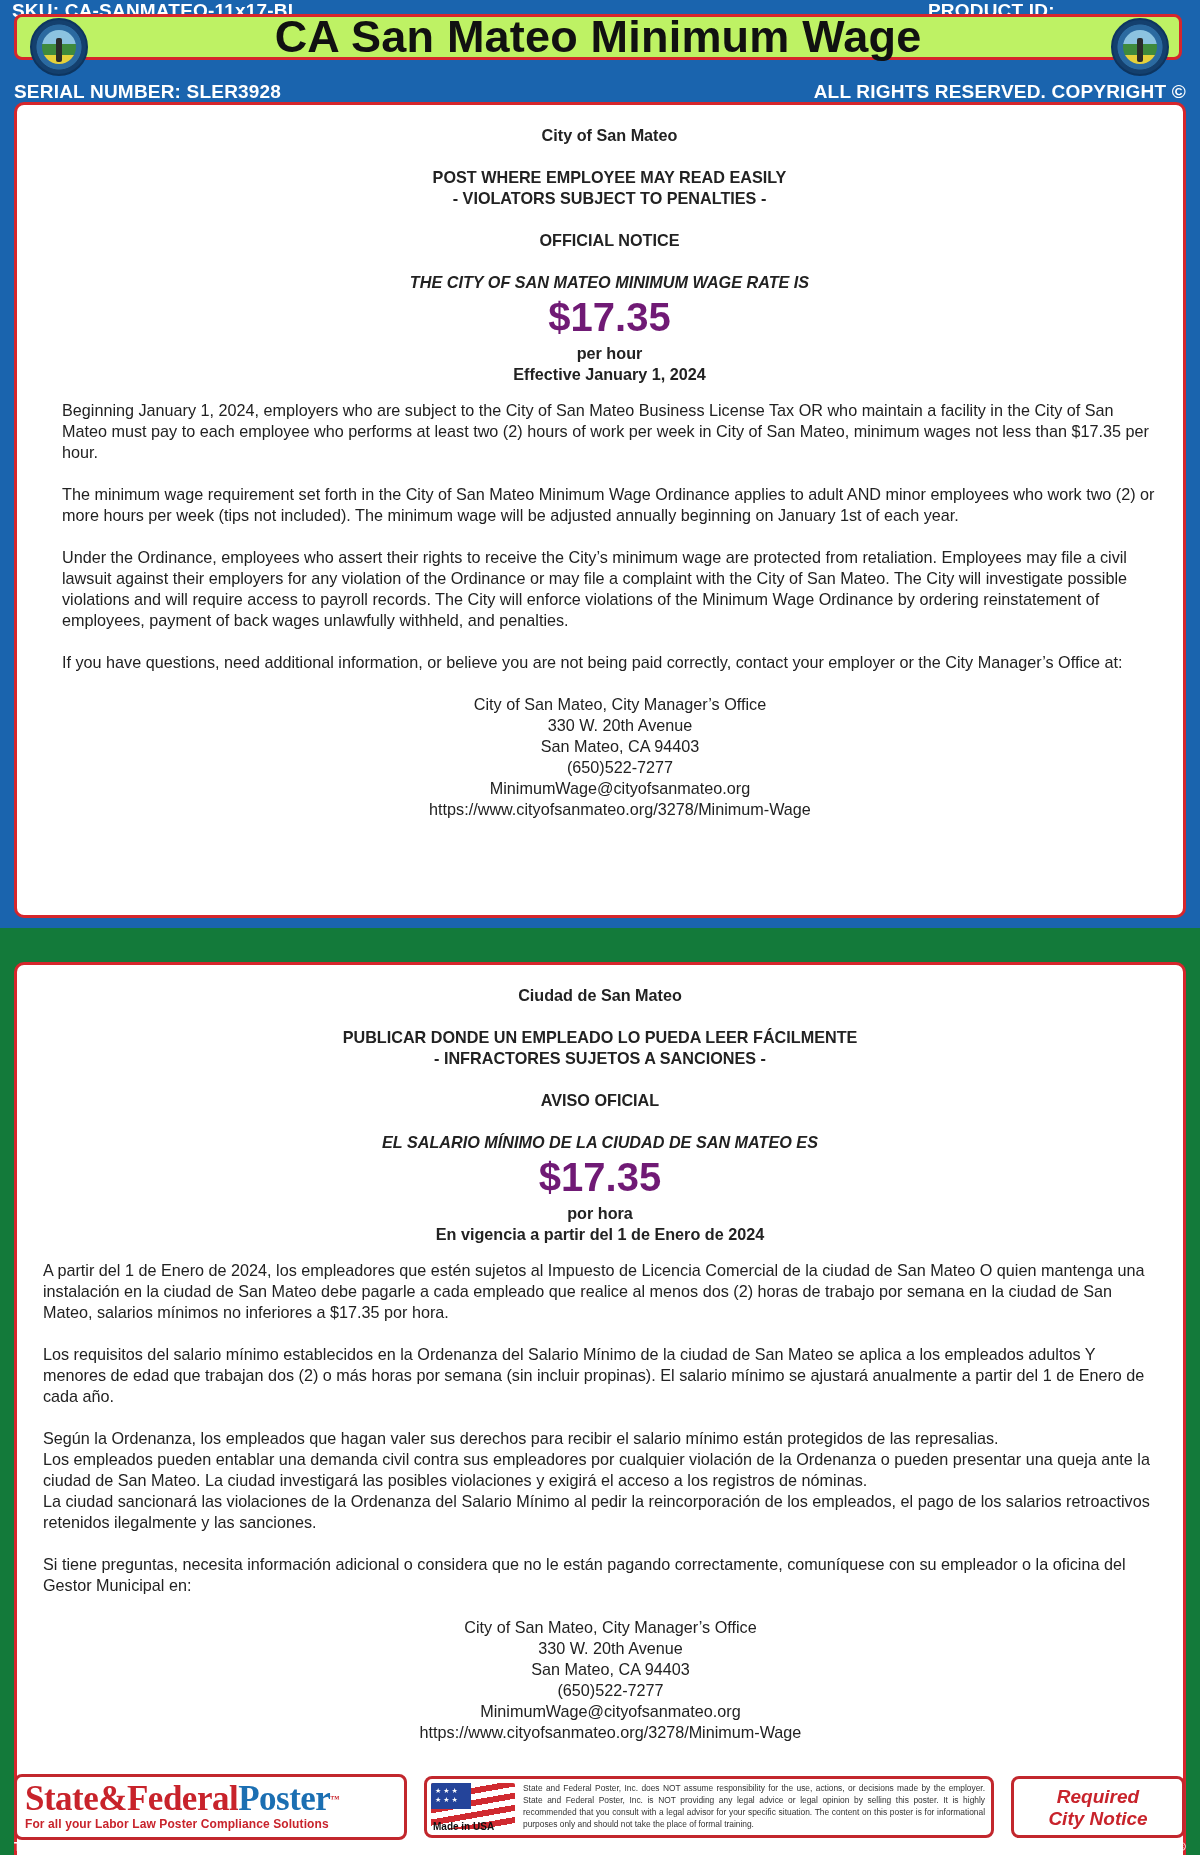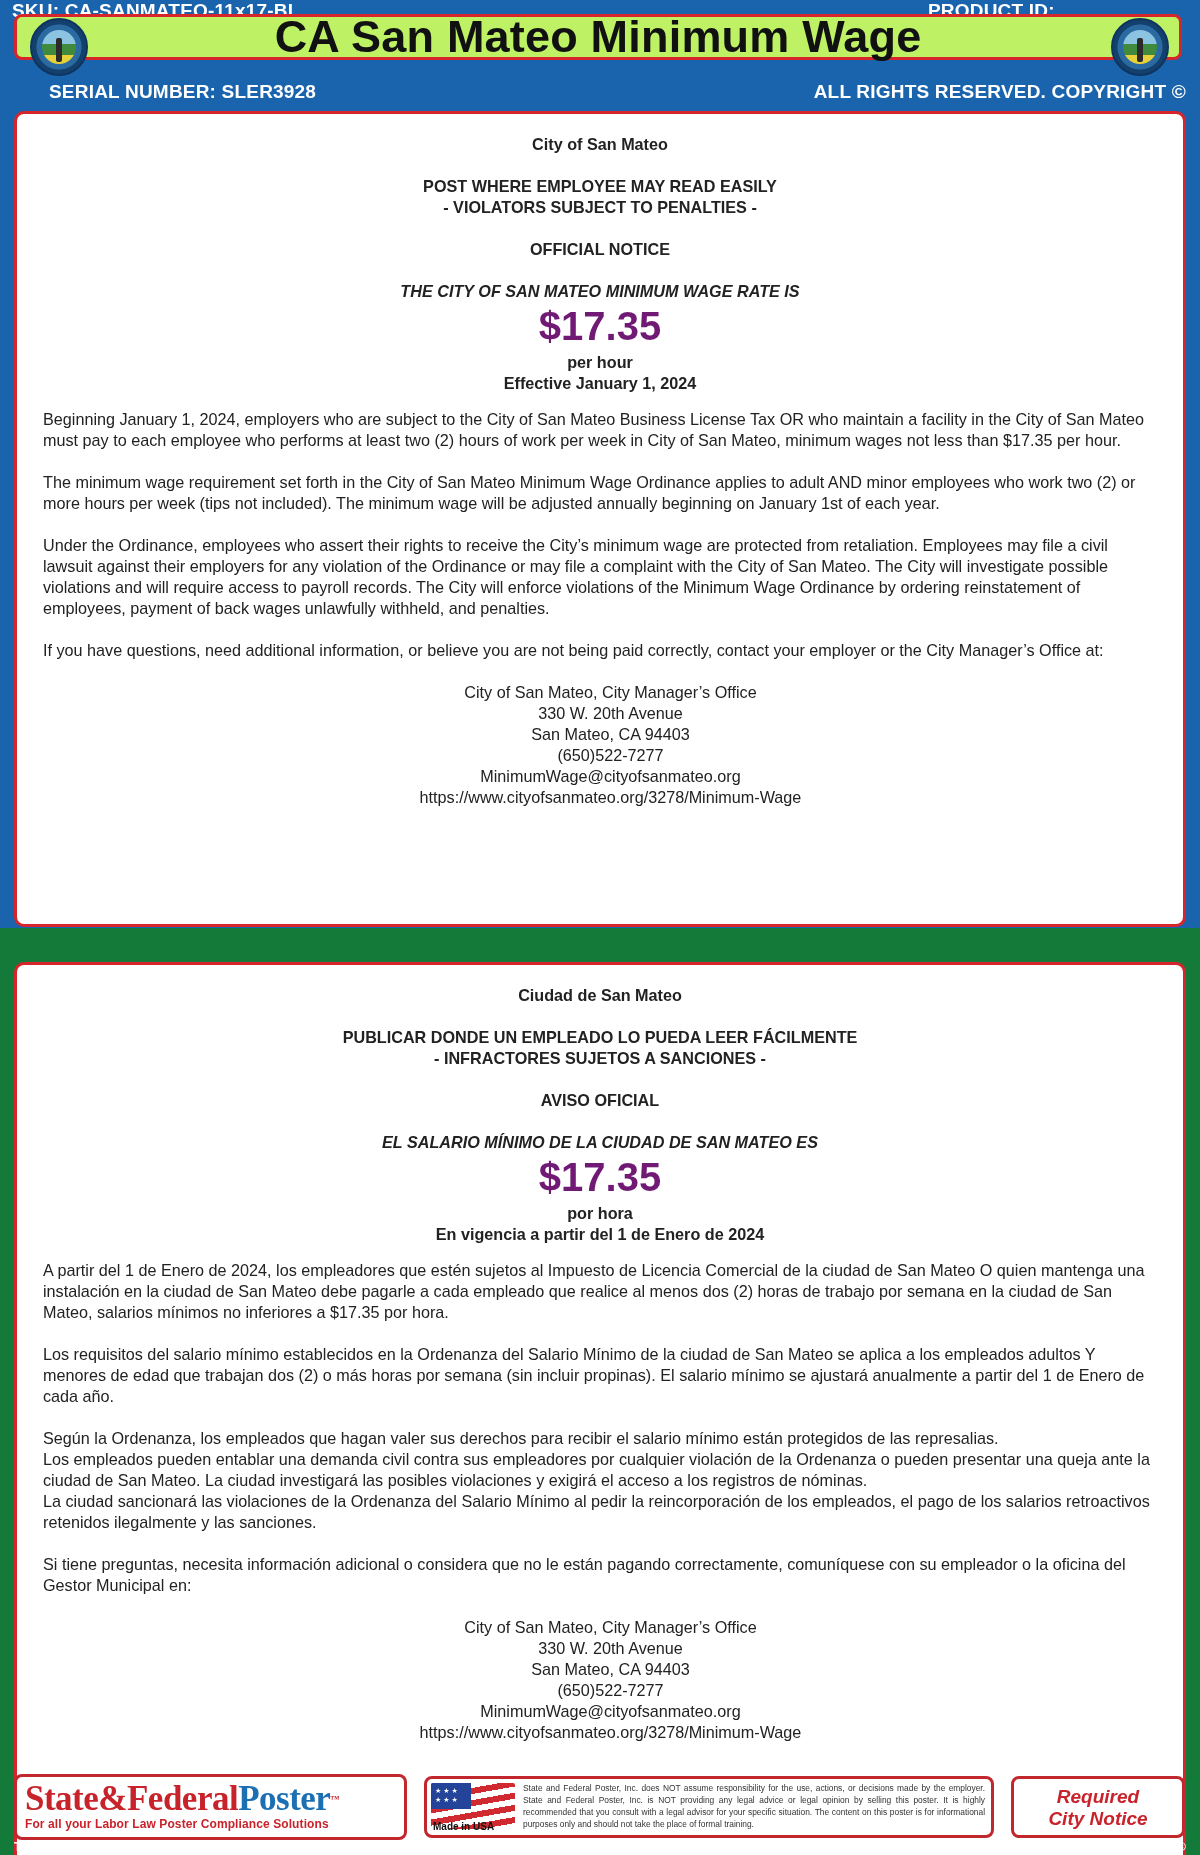--- a/index.html
+++ b/index.html
@@ -78,24 +78,24 @@
 <div class="title-box">
   <h1>CA San Mateo Minimum Wage</h1>
 </div>
 <div class="seal" style="left:30px;">
     <div class="inner"></div>
   </div>
 <div class="seal" style="left:1111px;">
     <div class="inner"></div>
   </div>
 
-<div class="meta" style="left:14px; top:81px;margin-left:35px;">SERIAL NUMBER: SLER3928</div>
+<div class="meta" style="left:14px; top:81px;">SERIAL NUMBER: SLER3928</div>
 <div class="meta" style="right:14px; top:81px;">ALL RIGHTS RESERVED. COPYRIGHT ©</div>
 
-<div class="panel" style="top:111px; height:816px;">
+<div class="panel" style="top:102px; height:816px;padding-left:19px;">
   <div style="height:20px;"></div>
   <div class="center b">City of San Mateo</div>
   <div style="height:21px;"></div>
   <div class="center b">POST WHERE EMPLOYEE MAY READ EASILY</div>
   <div class="center b">- VIOLATORS SUBJECT TO PENALTIES -</div>
   <div style="height:21px;"></div>
   <div class="center b">OFFICIAL NOTICE</div>
   <div style="height:21px;"></div>
   <div class="center bi">THE CITY OF SAN MATEO MINIMUM WAGE RATE IS</div>
   <div class="center wage">$17.35</div>

